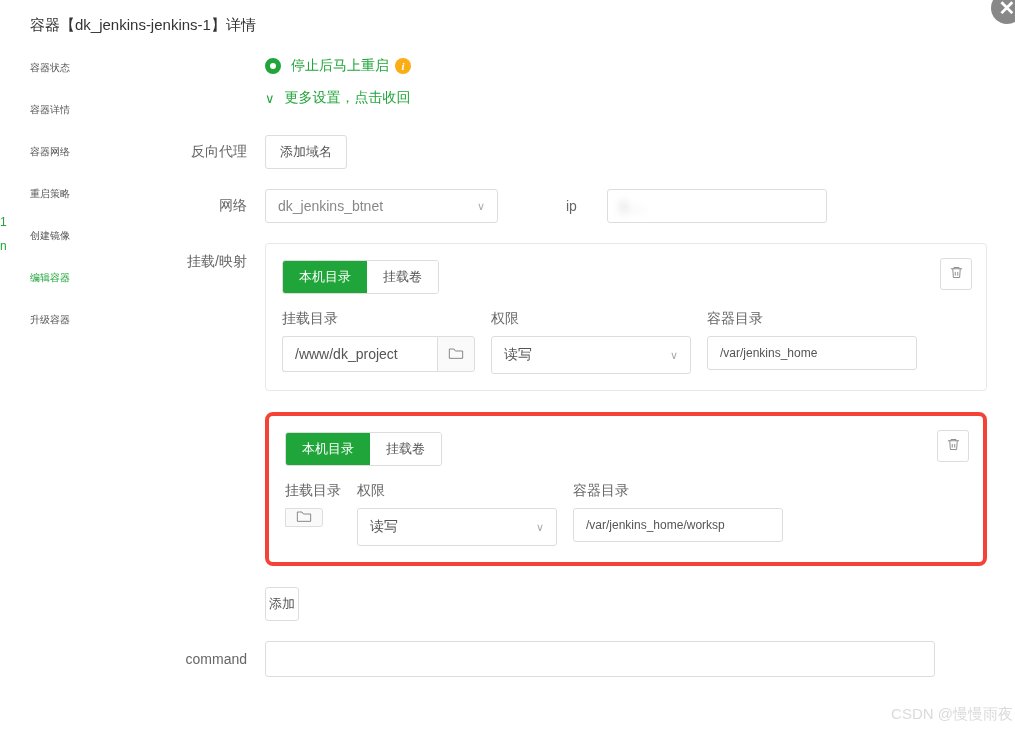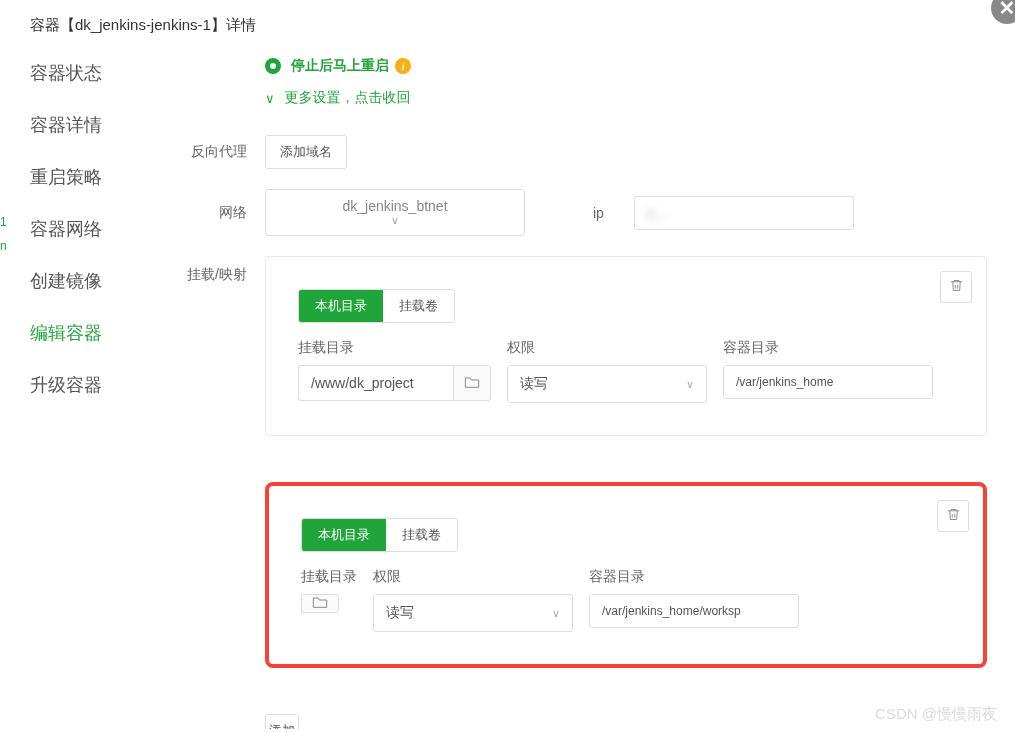--- a/index.html
+++ b/index.html
@@ -50,21 +50,21 @@
       height: calc(100% - 50px);
     }
     .sidebar {
       width: 155px;
       padding-left: 12px;
     }
     .sidebar-item {
       padding: 14px 18px;
       color: #555;
       cursor: pointer;
-      font-size: 18px;
+      font-size: 10px;
     }
     .sidebar-item.active {
       color: #20a53a;
       background: #fff;
     }
     .content {
       flex: 1;
       padding: 10px 28px 20px 10px;
       overflow-y: auto;
     }
@@ -90,21 +90,21 @@
     .radio-circle {
       width: 16px;
       height: 16px;
       border-radius: 50%;
       border: 5px solid #20a53a;
       background: #fff;
       margin-right: 10px;
     }
     .radio-label {
       color: #20a53a;
-      font-weight: bold;
+      font-weight: normal;
       font-size: 14px;
       margin-right: 6px;
     }
     .info-icon {
       width: 16px;
       height: 16px;
       border-radius: 50%;
       background: #faad14;
       color: #fff;
       display: inline-flex;
@@ -149,24 +149,23 @@
     .help-warn {
       color: #f56c6c;
     }
     .select-box {
       display: flex;
       align-items: center;
       justify-content: space-between;
       border: 1px solid #ddd;
       border-radius: 3px;
       padding: 8px 12px;
-      width: 260px;
-      cursor: pointer;
-      background: #fff;
-      flex-direction: column;
+      width: 233px;
+      cursor: pointer;
+      background: #fff;
     }
     .select-placeholder {
       color: #888;
     }
     .select-arrow {
       color: #aaa;
       font-size: 11px;
     }
     .ip-section {
       display: flex;
@@ -186,22 +185,22 @@
     }
     .blur-box {
       filter: blur(4px);
       color: #888;
       letter-spacing: 2px;
       font-size: 13px;
     }
     .mount-card {
       border: 1px solid #e8e8e8;
       border-radius: 4px;
-      padding: 32px;
-      margin-bottom: 28px;
+      padding: 16px;
+      margin-bottom: 3px;
       position: relative;
       flex: 1;
     }
     .mount-card.highlighted {
       border: 4px solid #f44336;
       border-radius: 8px;
     }
     .tab-group {
       display: flex;
       border: 1px solid #ddd;
@@ -303,21 +302,21 @@
       border: 1px solid #ddd;
       border-radius: 3px;
       padding: 9px 12px;
       width: 670px;
       font-size: 14px;
       font-family: inherit;
     }
     .watermark {
       position: absolute;
       bottom: 8px;
-      right: 18px;
+      right: 2px;
       color: #ccc;
       font-size: 15px;
       opacity: 0.7;
     }
     .trash-icon svg {
       width: 15px;
       height: 15px;
       stroke: #888;
       fill: none;
       stroke-width: 1.5;
@@ -353,22 +352,22 @@
 
   <div class="left-edge">
     <div>1</div>
     <div>n</div>
   </div>
 
   <div class="modal-body">
     <div class="sidebar">
       <div class="sidebar-item">容器状态</div>
       <div class="sidebar-item">容器详情</div>
+      <div class="sidebar-item">容器网络</div>
       <div class="sidebar-item">重启策略</div>
-      <div class="sidebar-item">容器网络</div>
       <div class="sidebar-item">创建镜像</div>
       <div class="sidebar-item active">编辑容器</div>
       <div class="sidebar-item">升级容器</div>
     </div>
 
     <div class="content">
       <div class="radio-row">
         <div class="radio-circle"></div>
         <span class="radio-label">停止后马上重启</span>
         <span class="info-icon">i</span>

